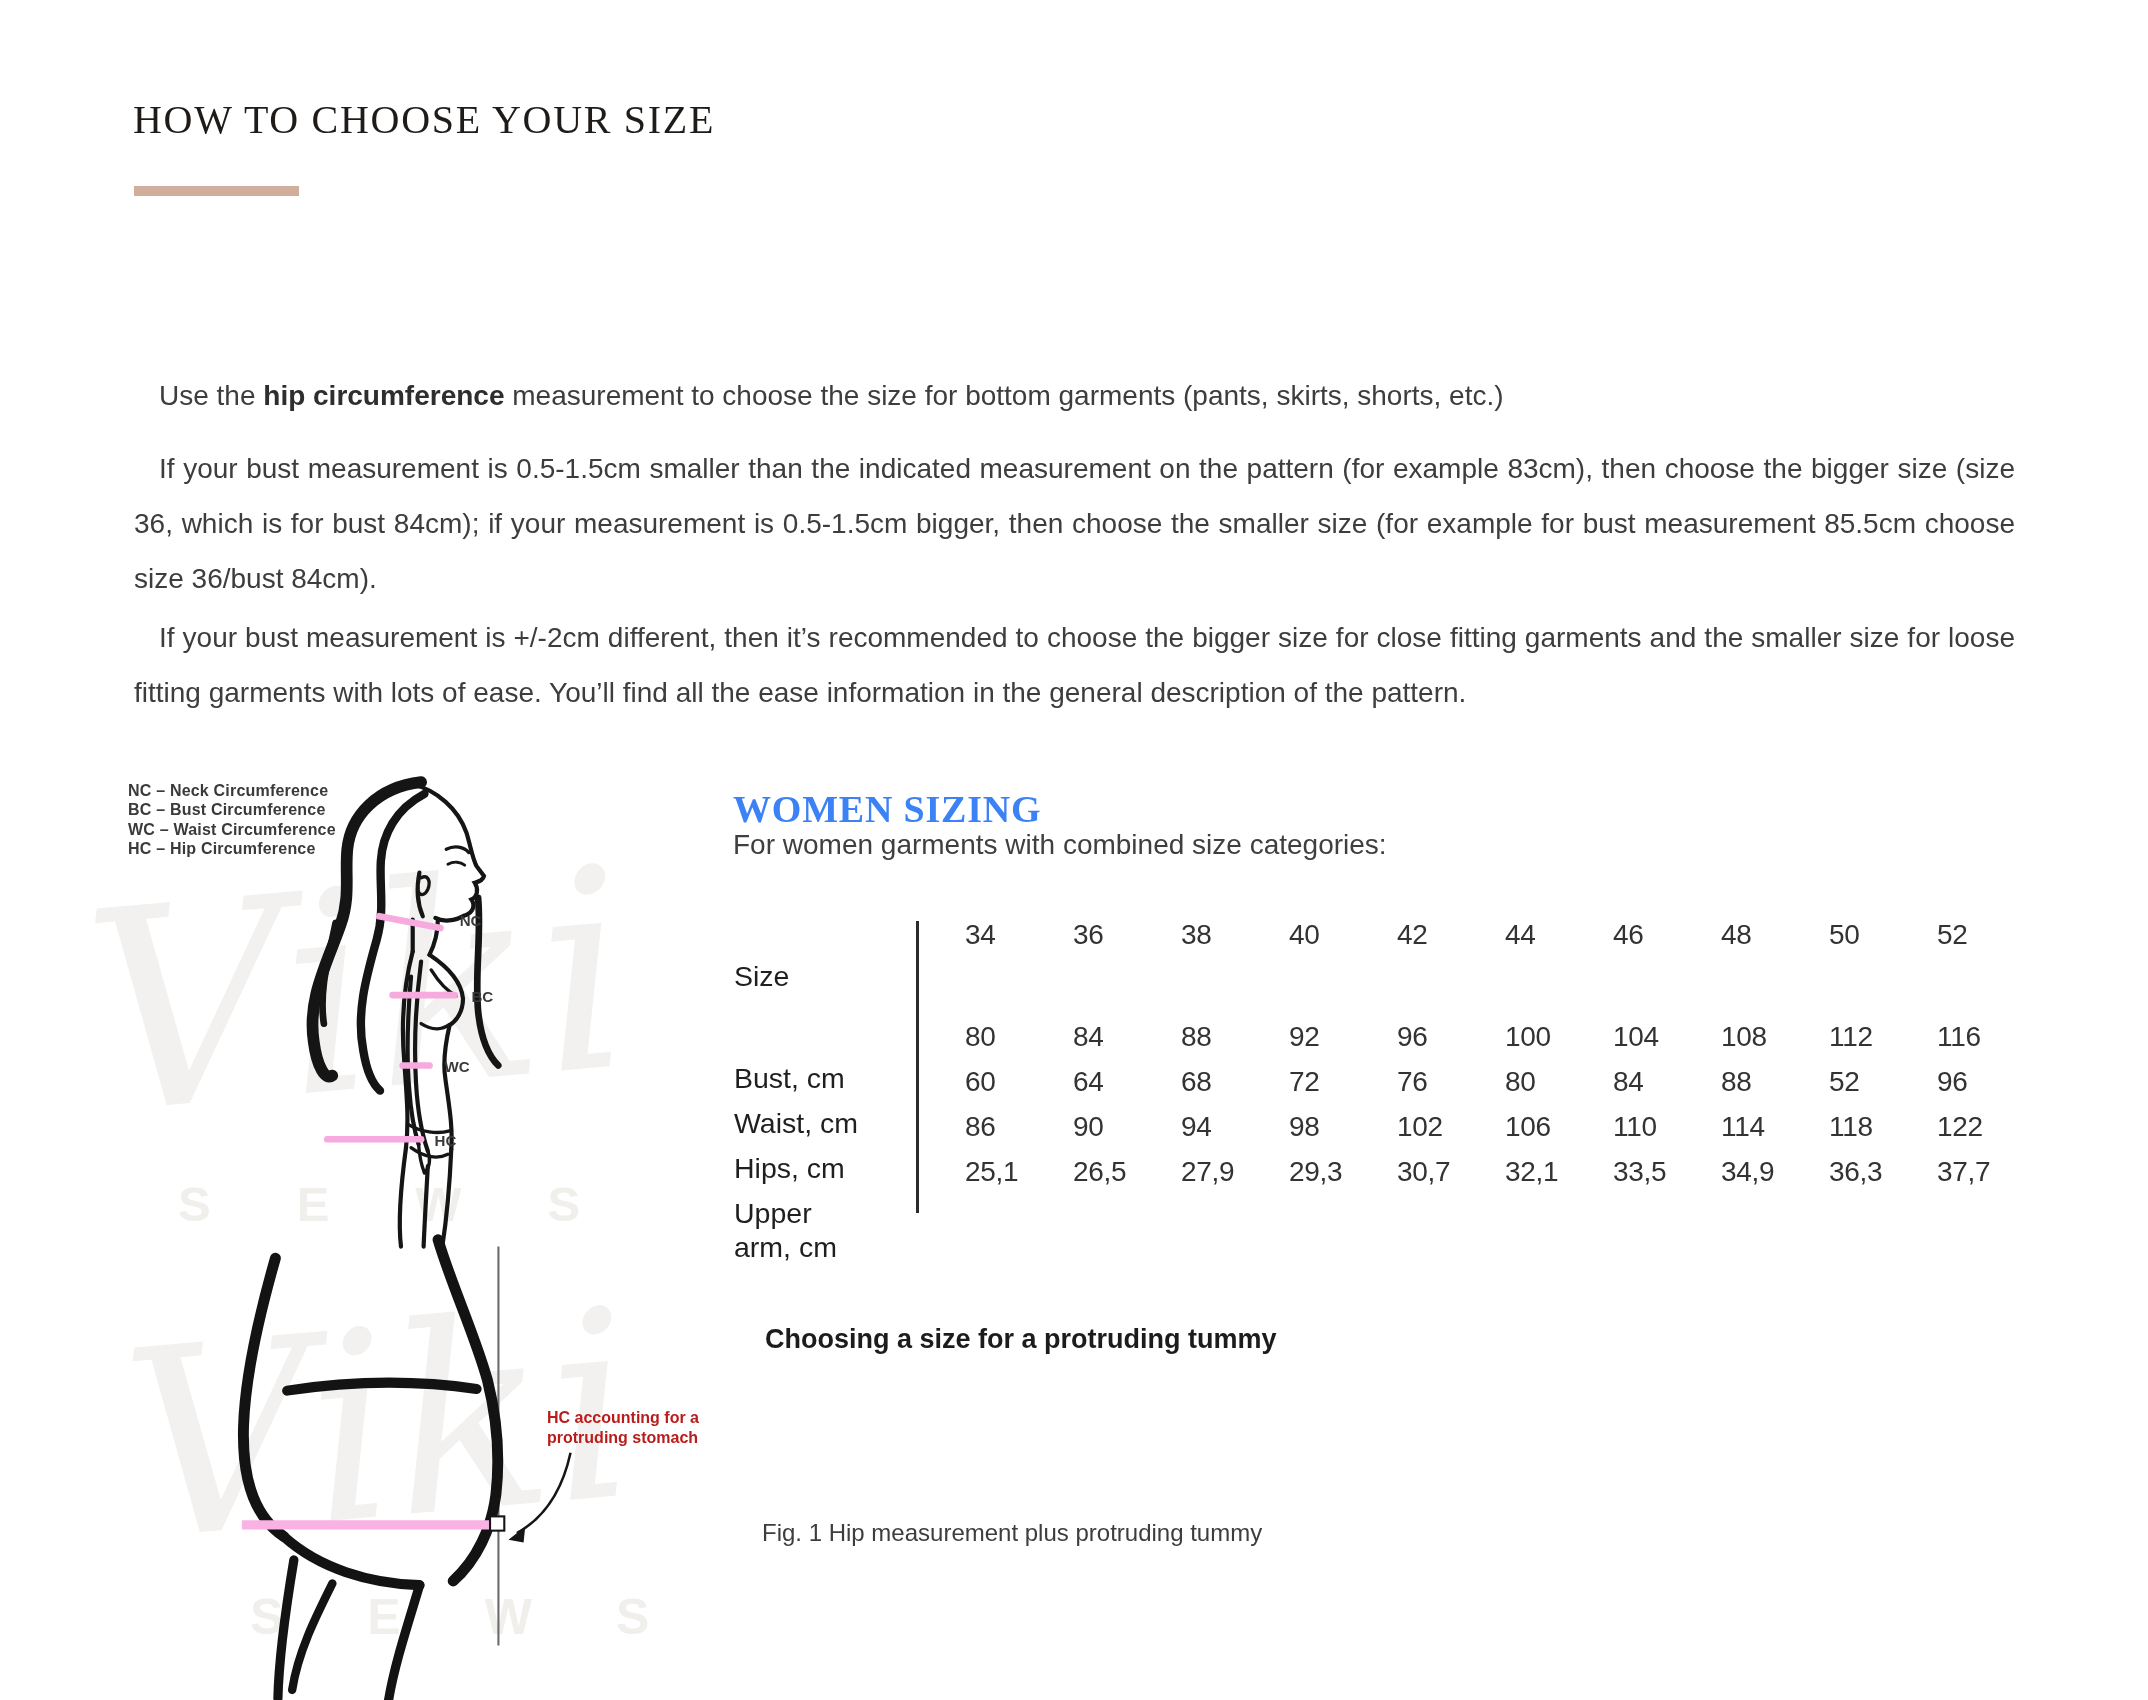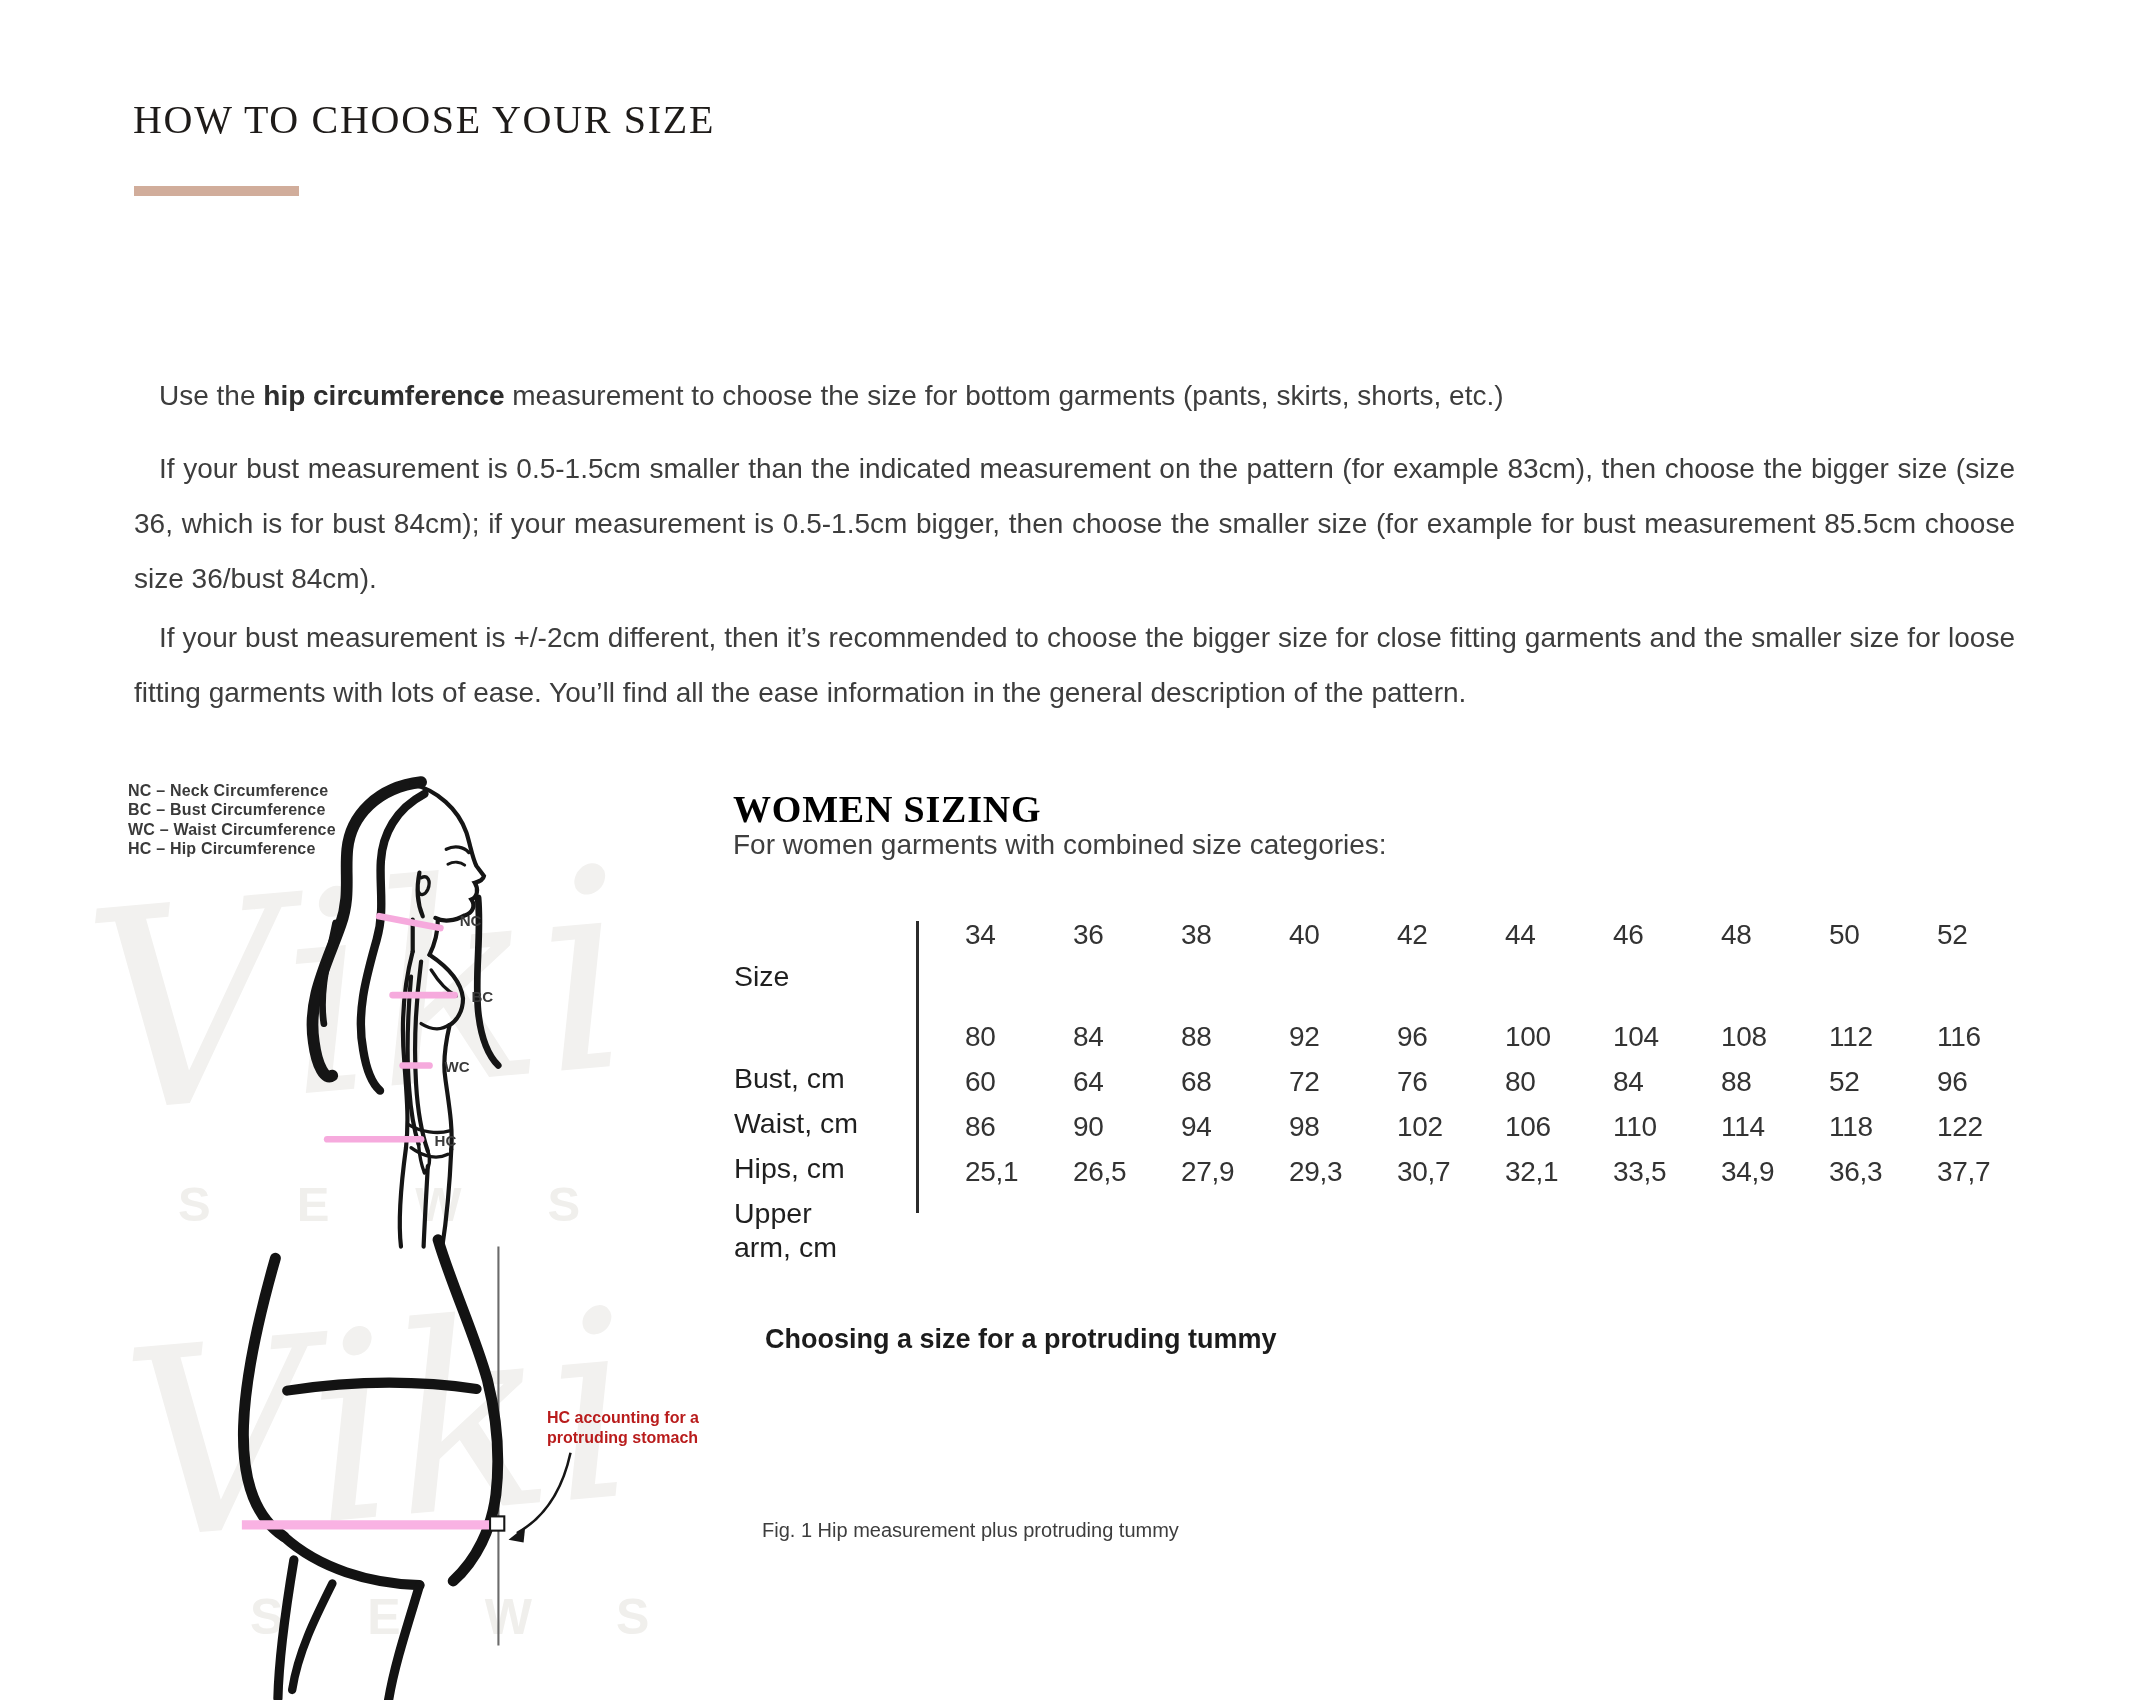--- a/index.html
+++ b/index.html
@@ -9,21 +9,21 @@
   }
   
   .main-title{
     position:absolute;left:133px;top:69px;z-index:2;
     font-family:"Liberation Serif",serif;font-weight:400;
     font-size:40px;letter-spacing:1.7px;color:#1e1b19;white-space:nowrap;
   }
   .accent-bar{position:absolute;left:134px;top:186px;width:165px;height:10px;z-index:2;}
   .serif-sub{
     position:absolute;left:733px;top:755px;z-index:2;
-    font-family:"Liberation Serif",serif;font-size:38px;letter-spacing:0.8px;color:#000000;white-space:nowrap;
+    font-family:"Liberation Serif",serif;font-size:38px;letter-spacing:0.8px;color:#3b82f6;white-space:nowrap;
   }
   .sizing-subheading{position:absolute;left:733px;top:829px;z-index:2;font-size:28px;color:#3f3f3f;white-space:nowrap;}
   
   .para{position:absolute;left:134px;width:1881px;z-index:2;font-size:28px;line-height:55px;color:#3d3d3d;text-indent:25px;}
   .para b{color:#2e2e2e;}
   .p1{top:260px;} .p2{top:340px;}
   .p3{top:413px;text-align:justify;}
   .p4{top:582px;text-align:justify;}
   
   .sizing-grid{
@@ -31,21 +31,21 @@
     grid-template-columns:231px repeat(10,108px);
     grid-template-rows:102px 45px 45px 45px auto;
     align-items:start;
   }
   .t-label{font-size:28.5px;color:#1f1f1f;max-width:138px;line-height:34px;margin-top:40px;}
   .t-val{font-size:28px;color:#333333;letter-spacing:-0.3px;}
   .table-divider{position:absolute;left:916px;top:921px;width:2.5px;height:292px;background:#2b2b2b;z-index:2;}
   
   .tummy-heading{position:absolute;left:765px;top:1324px;z-index:2;font-size:27px;font-weight:bold;color:#1c1c1c;white-space:nowrap;}
   .tummy-body{position:absolute;left:735px;top:1393px;width:1145px;z-index:2;font-size:28px;line-height:47px;text-align:justify;text-indent:28.5px;color:#3d3d3d;}
-  .tummy-caption{position:absolute;left:762px;top:1519px;z-index:2;font-size:20px;color:#3d3d3d;white-space:nowrap;}
+  .tummy-caption{position:absolute;left:762px;top:1519px;z-index:2;font-size:24px;color:#3d3d3d;white-space:nowrap;}
   
   .fig1{position:absolute;left:126px;top:772px;width:503px;height:478px;z-index:1;}
   .fig2{position:absolute;left:168px;top:1233px;width:520px;height:467px;z-index:1;}
   .fig-legend{position:absolute;left:128px;top:781px;z-index:2;font-size:16px;line-height:19.3px;font-weight:bold;color:#3a3a3a;letter-spacing:0.2px;}
   .fig2-label{position:absolute;left:547px;top:1408px;width:180px;z-index:2;font-size:16px;line-height:20px;font-weight:bold;color:#b91c1c;}
   .fig-label-text{font-family:"Liberation Sans",sans-serif;font-size:18px;font-weight:bold;fill:#3a3a3a;}
   
   .wm{position:absolute;z-index:0;font-family:"DejaVu Serif",serif;font-style:italic;color:#f2f1ef;user-select:none;}
   .wm-script1{left:88px;top:831px;font-size:277px;transform:rotate(-5deg);}
   .wm-script2{left:126px;top:1275px;font-size:260px;transform:rotate(-5deg);}

